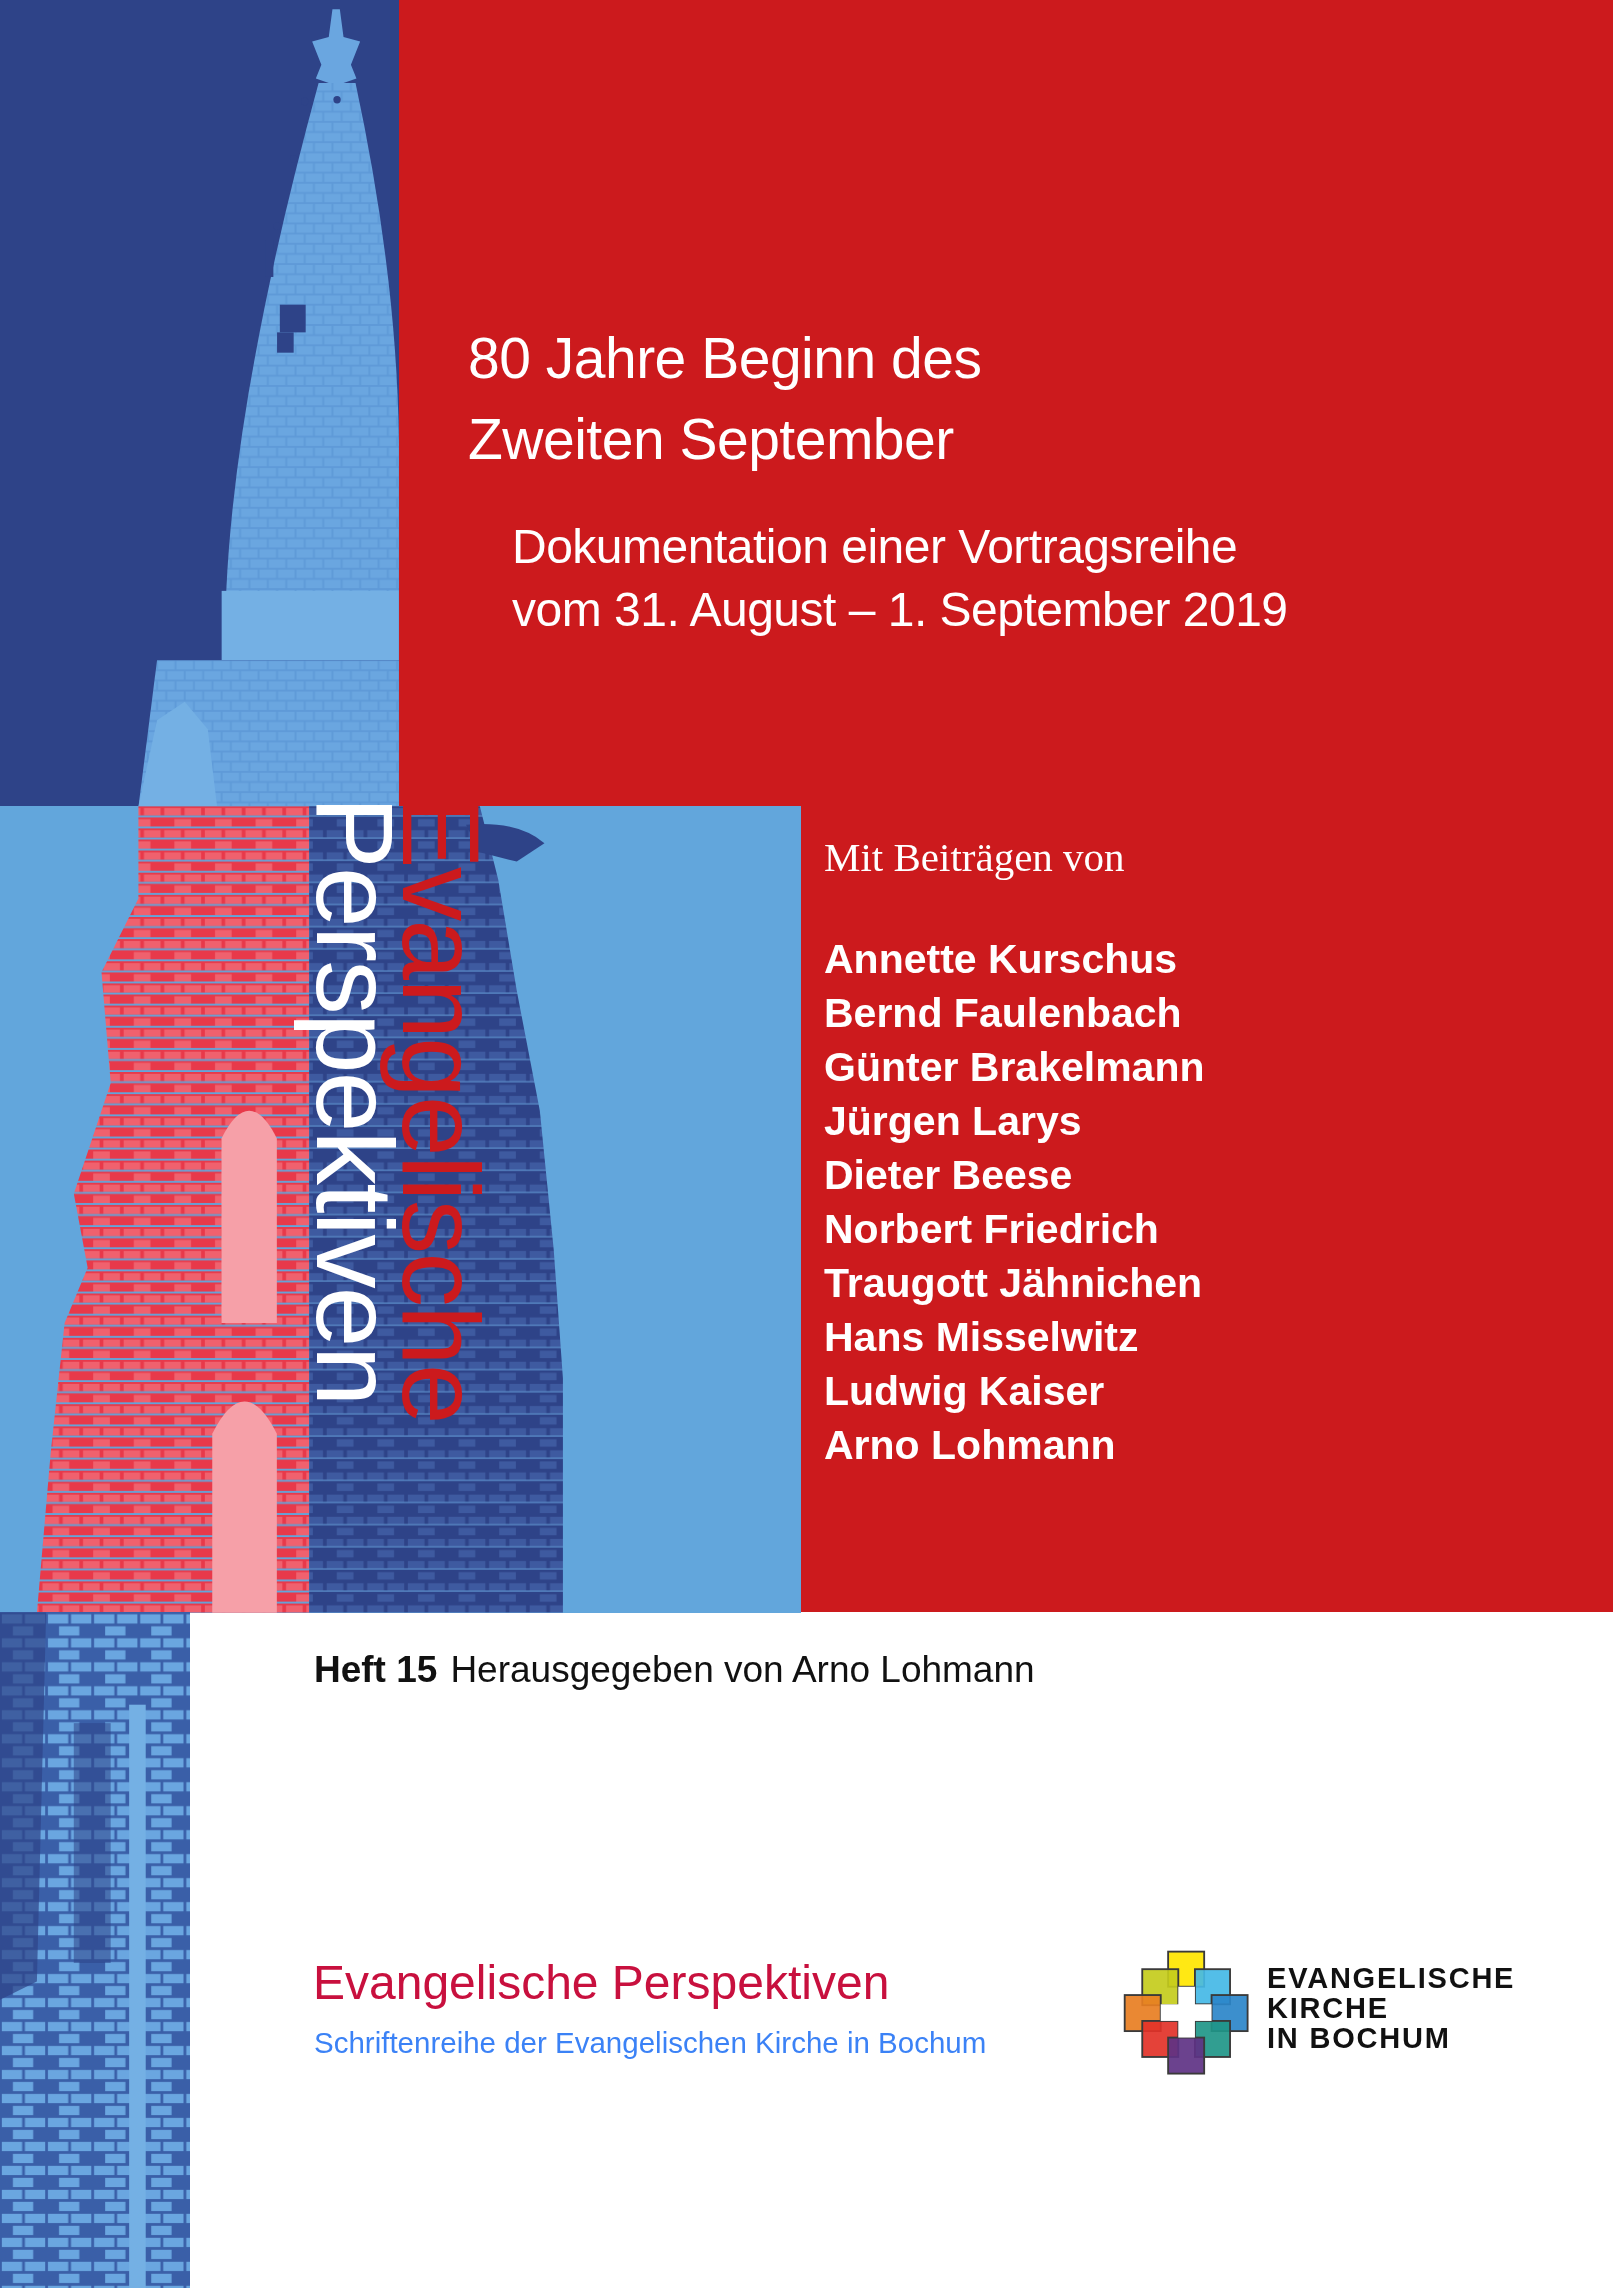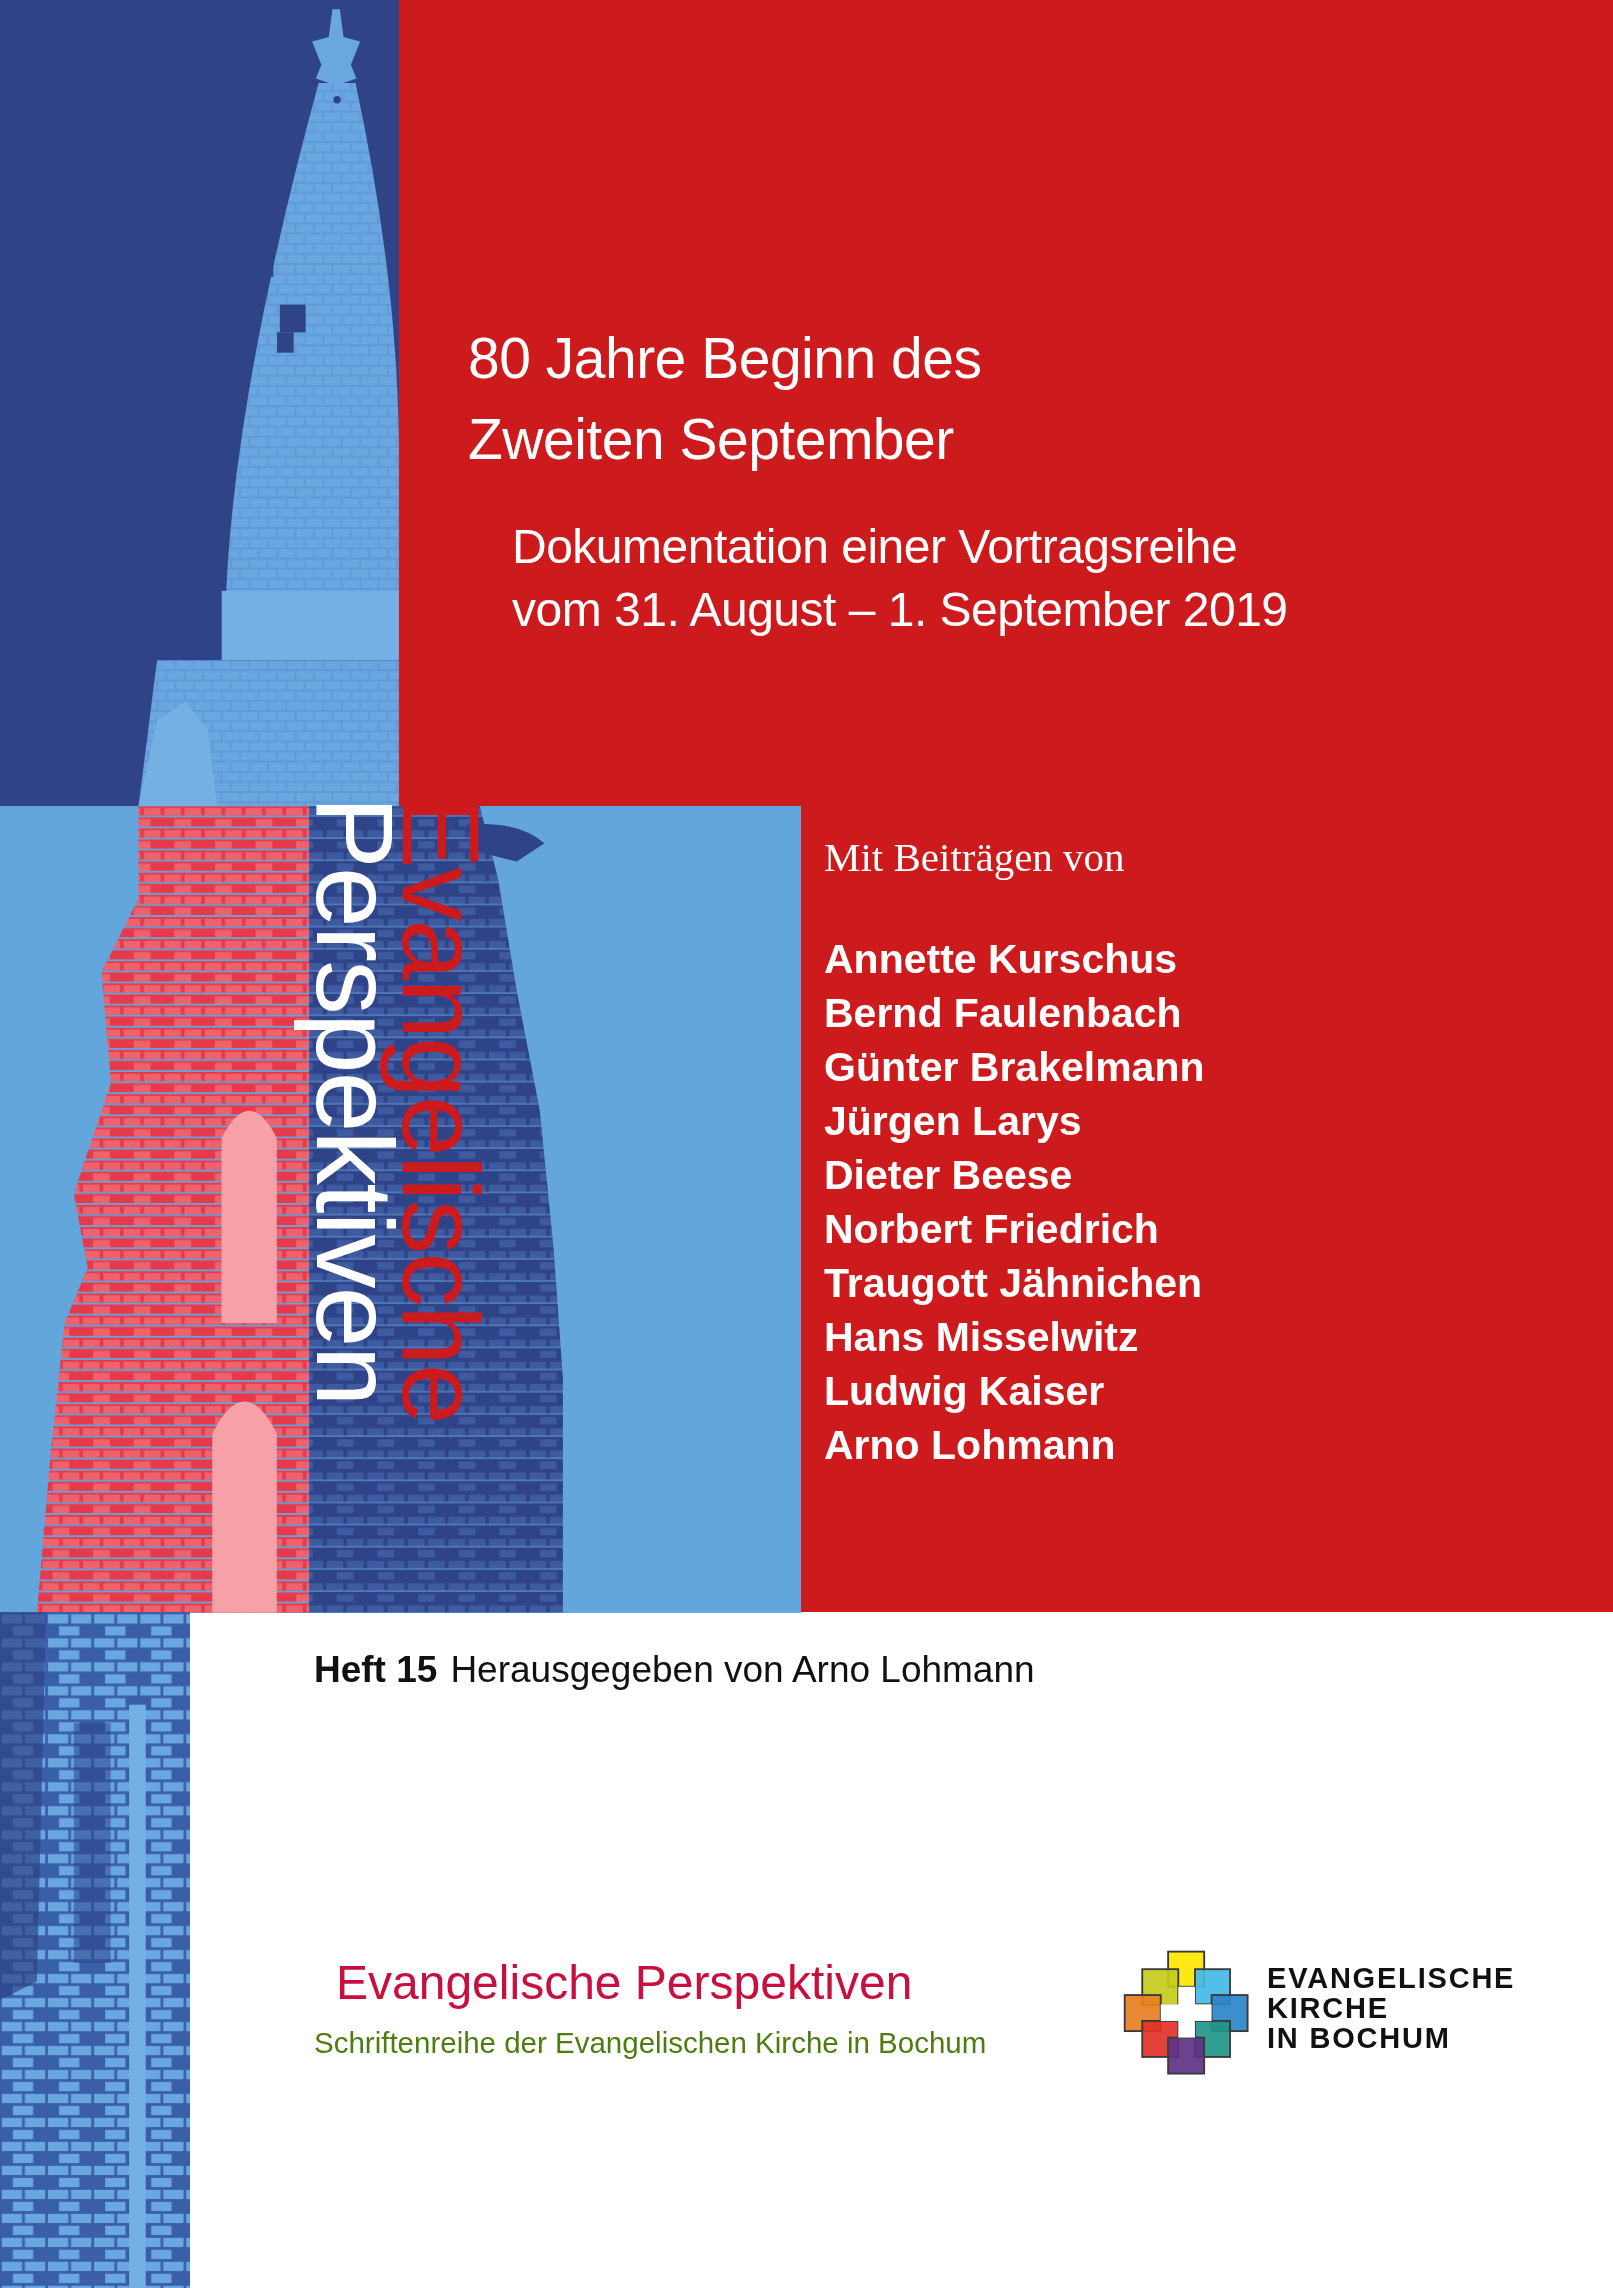--- a/index.html
+++ b/index.html
@@ -63,24 +63,24 @@
   #vert-evang { left: 386px; top: 796px; color: #cc1a1d; }
 
   .heft-line {
     left: 314px; top: 1648px; color: #111111;
     font-size: 37px; line-height: 44px; white-space: nowrap;
   }
   .heft-line .heft-num { font-weight: bold; margin-right: 13px; }
 
   .series-title {
     left: 313px; top: 1954px; color: #c8103e;
-    font-size: 48px; line-height: 57px; white-space: nowrap; margin-left: 23px;
+    font-size: 48px; line-height: 57px; white-space: nowrap;
   }
   .series-sub {
-    left: 314px; top: 2024px; color: #4d7c0f;
+    left: 314px; top: 2024px; color: #3b82f6;
     font-size: 29.5px; line-height: 37px; white-space: nowrap;
   }
 
   .logo { left: 1121px; top: 1947px; width: 134px; height: 134px; }
   .logo-text {
     left: 1267px; top: 1963px; color: #111111;
     font-weight: bold; font-size: 29px; line-height: 30px;
     letter-spacing: 1.8px; white-space: nowrap;
   }
   .logo-text div { display: block; }

